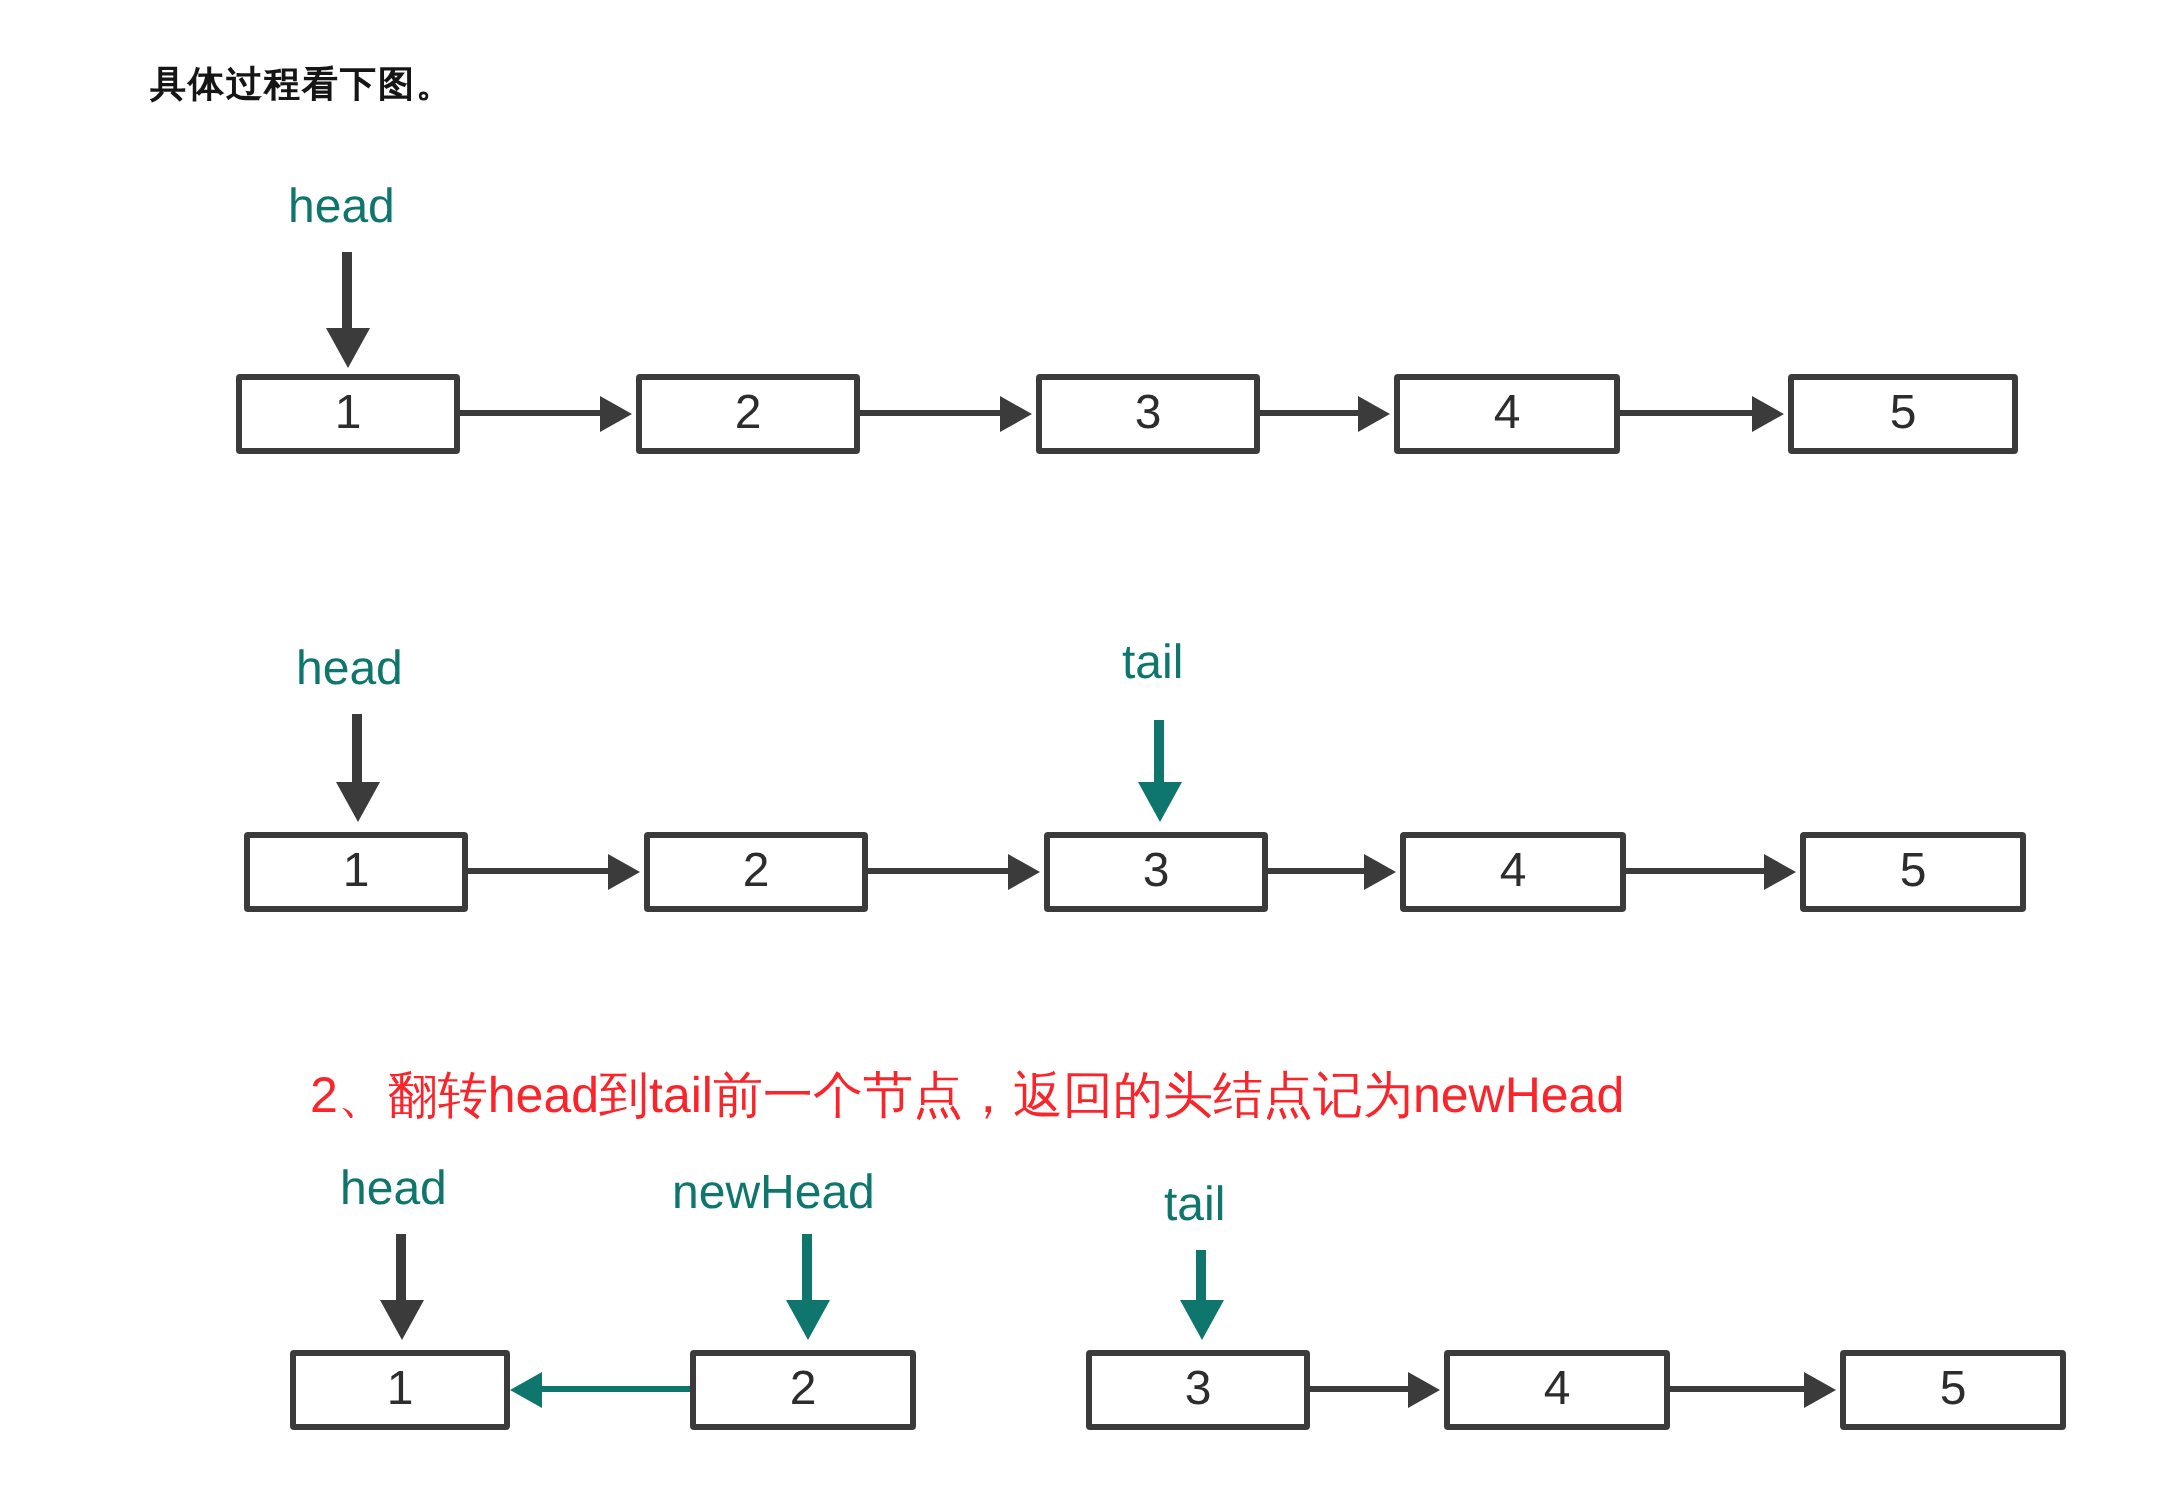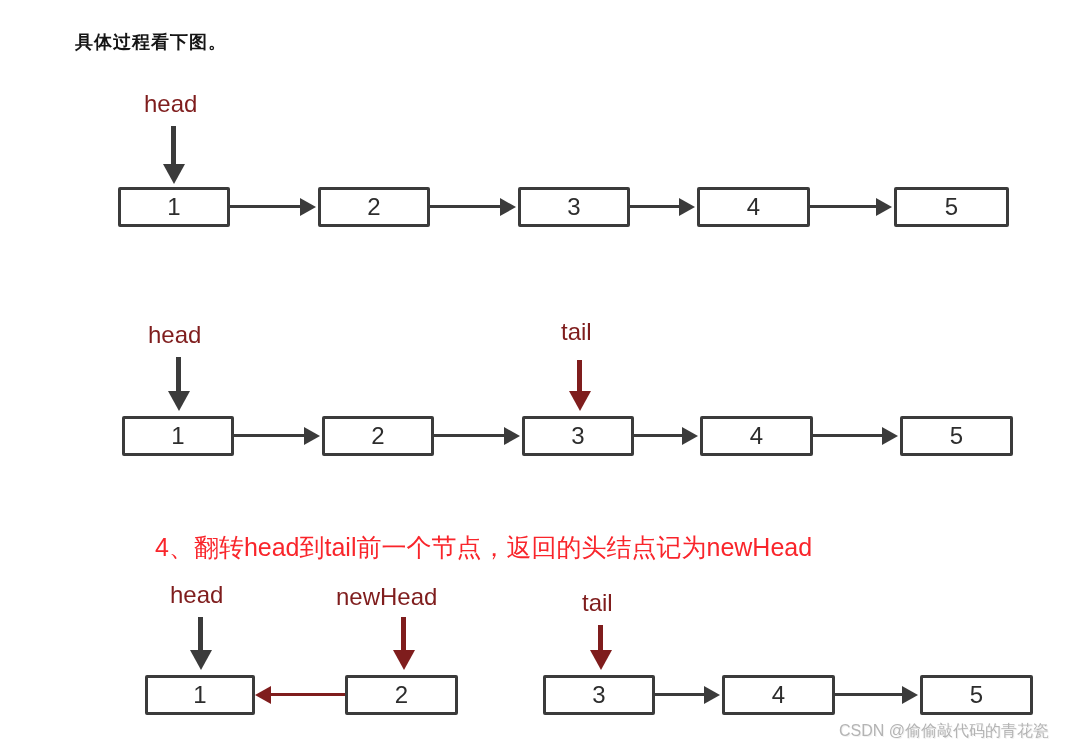--- a/index.html
+++ b/index.html
@@ -10,21 +10,21 @@
   .heading {
     position:absolute; left:75px; top:30px; margin:0;
     font-size:18px; font-weight:bold; color:#151515; letter-spacing:1px;
   }
   .caption {
     position:absolute; font-size:25px; color:#f9252b; white-space:nowrap;
   }
   .ptr {
     position:absolute; font-size:24px; white-space:nowrap;
   }
-  .c-red   { color:#7f1d1d; }
+  .c-red   { color:#0f766e; }
   .c-black { color:#3b3b3b; }
   .node {
     position:absolute; height:40px; box-sizing:border-box;
     border:3px solid #3b3b3b; background:#ffffff; border-radius:2px;
     display:flex; align-items:center; justify-content:center;
     font-size:24px; color:#2d2d2d;
   }
   
   .varrow { position:absolute; width:5px; background:currentColor; }
   .varrow::after {
@@ -80,34 +80,33 @@
   <div class="node" style="left:322px; top:416px; width:112px;">2</div>
   <div class="node" style="left:522px; top:416px; width:112px;">3</div>
   <div class="node" style="left:700px; top:416px; width:113px;">4</div>
   <div class="node" style="left:900px; top:416px; width:113px;">5</div>
 
   <div class="harrow right c-black" style="left:234px; top:434px; width:70px;"></div>
   <div class="harrow right c-black" style="left:434px; top:434px; width:70px;"></div>
   <div class="harrow right c-black" style="left:634px; top:434px; width:48px;"></div>
   <div class="harrow right c-black" style="left:813px; top:434px; width:69px;"></div>
 
-  <div class="caption" style="left:155px; top:531px;">4、翻转head到tail前一个节点，返回的头结点记为newHead</div>
+  <div class="caption" style="left:155px; top:531px;">2、翻转head到tail前一个节点，返回的头结点记为newHead</div>
 
   <div class="ptr c-red" style="left:170px; top:581px;">head</div>
   <div class="varrow c-black" style="left:198px; top:617px; height:33px;"></div>
   <div class="ptr c-red" style="left:336px; top:583px;">newHead</div>
   <div class="varrow c-red" style="left:401px; top:617px; height:33px;"></div>
   <div class="ptr c-red" style="left:582px; top:589px;">tail</div>
   <div class="varrow c-red" style="left:598px; top:625px; height:25px;"></div>
 
   <div class="node" style="left:145px; top:675px; width:110px;">1</div>
   <div class="node" style="left:345px; top:675px; width:113px;">2</div>
   <div class="node" style="left:543px; top:675px; width:112px;">3</div>
   <div class="node" style="left:722px; top:675px; width:113px;">4</div>
   <div class="node" style="left:920px; top:675px; width:113px;">5</div>
 
   <div class="harrow left c-red" style="left:271px; top:693px; width:74px;"></div>
   <div class="harrow right c-black" style="left:655px; top:693px; width:49px;"></div>
   <div class="harrow right c-black" style="left:835px; top:693px; width:67px;"></div>
 
-  <div class="watermark">CSDN @偷偷敲代码的青花瓷</div>
 
 </div>
 
 </body></html>

